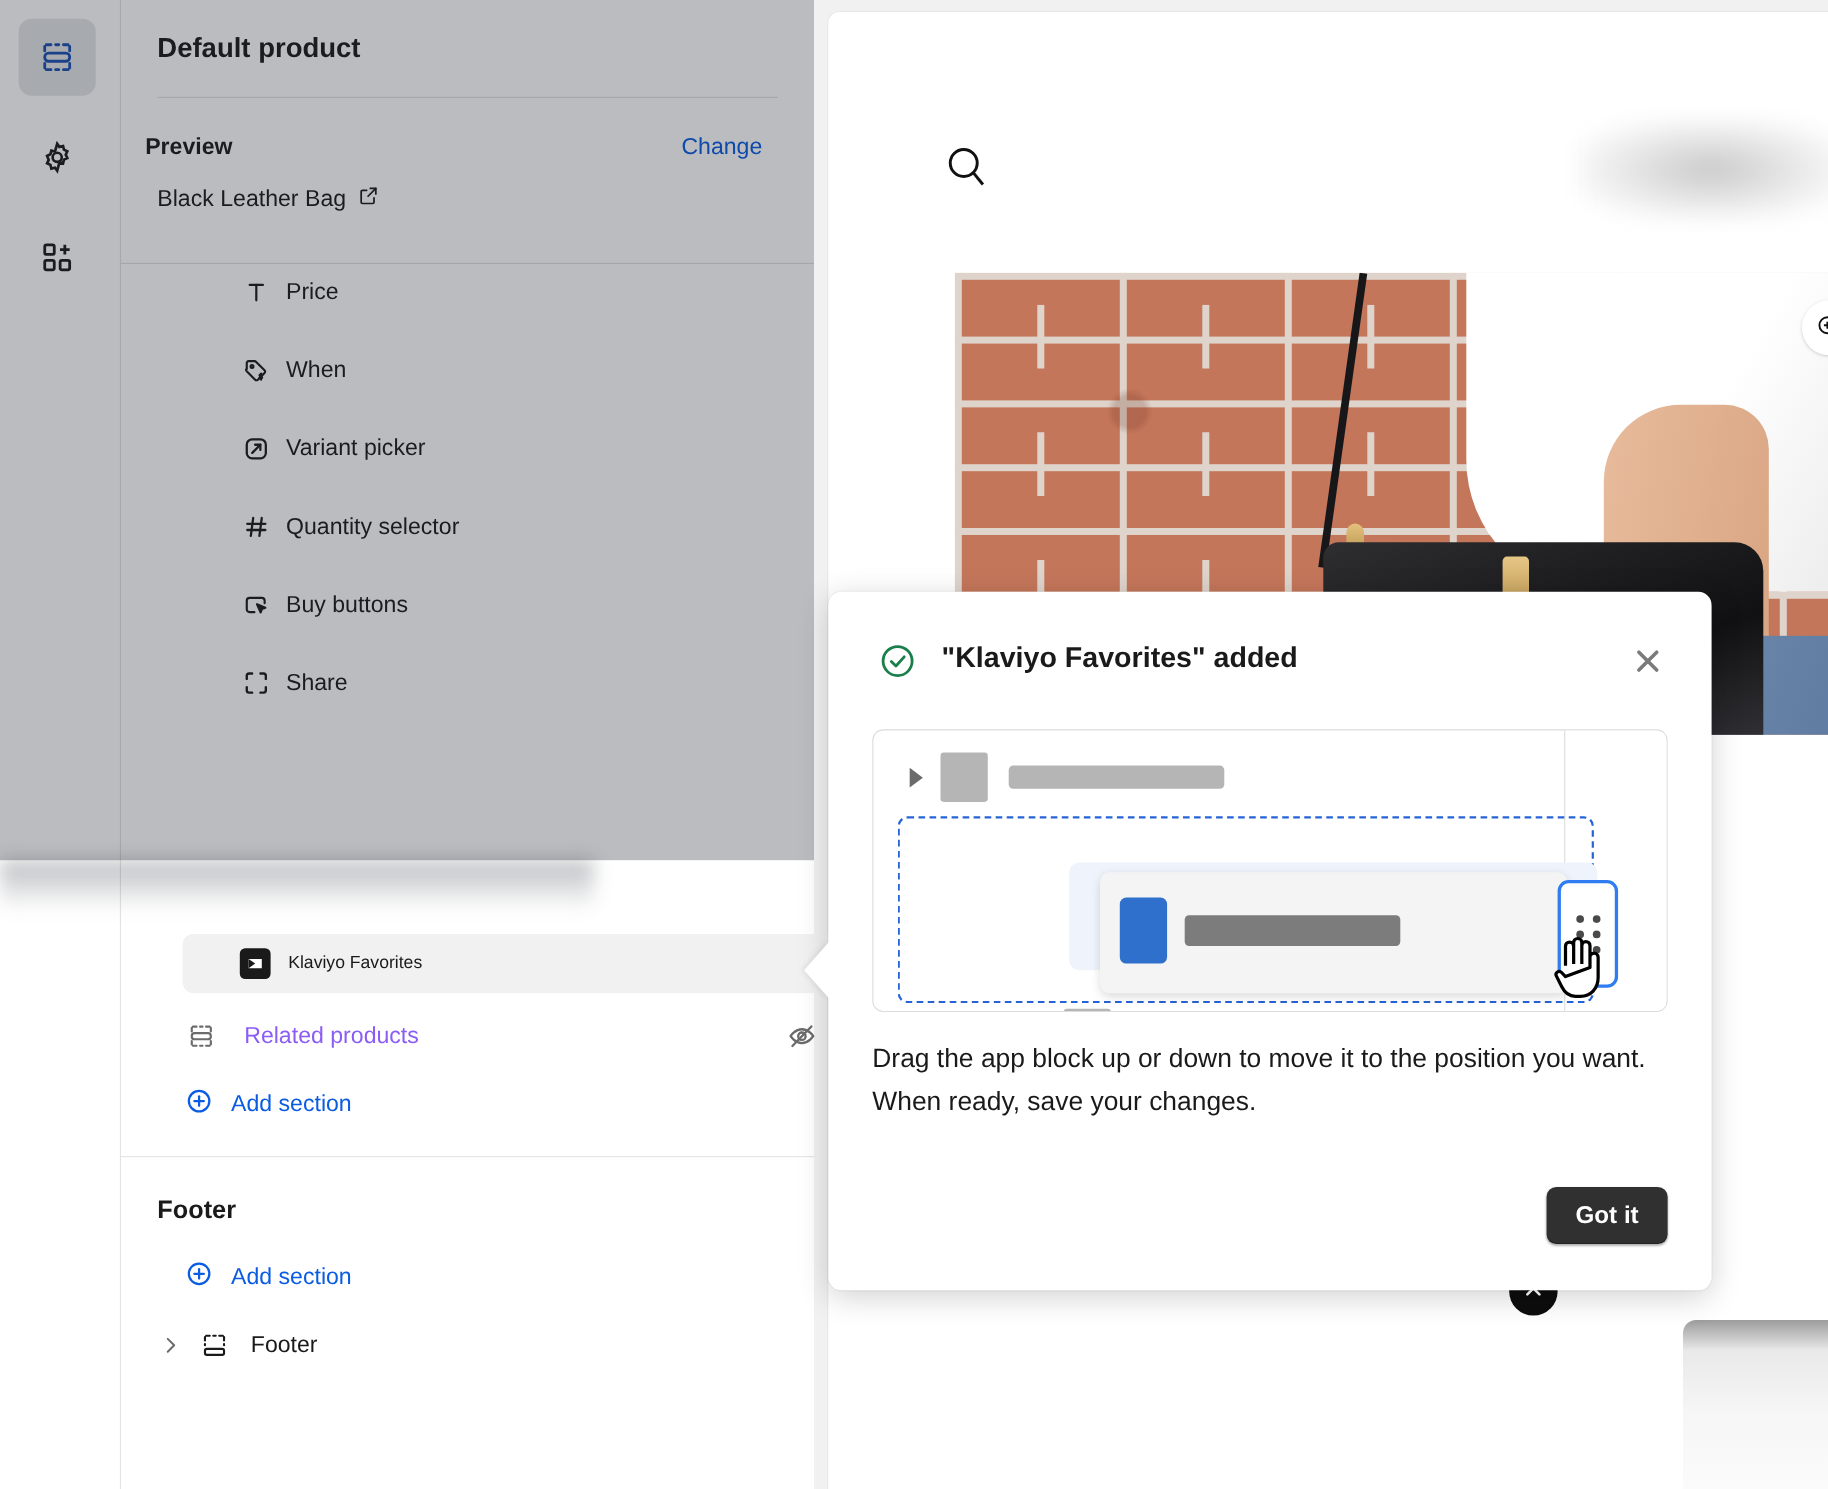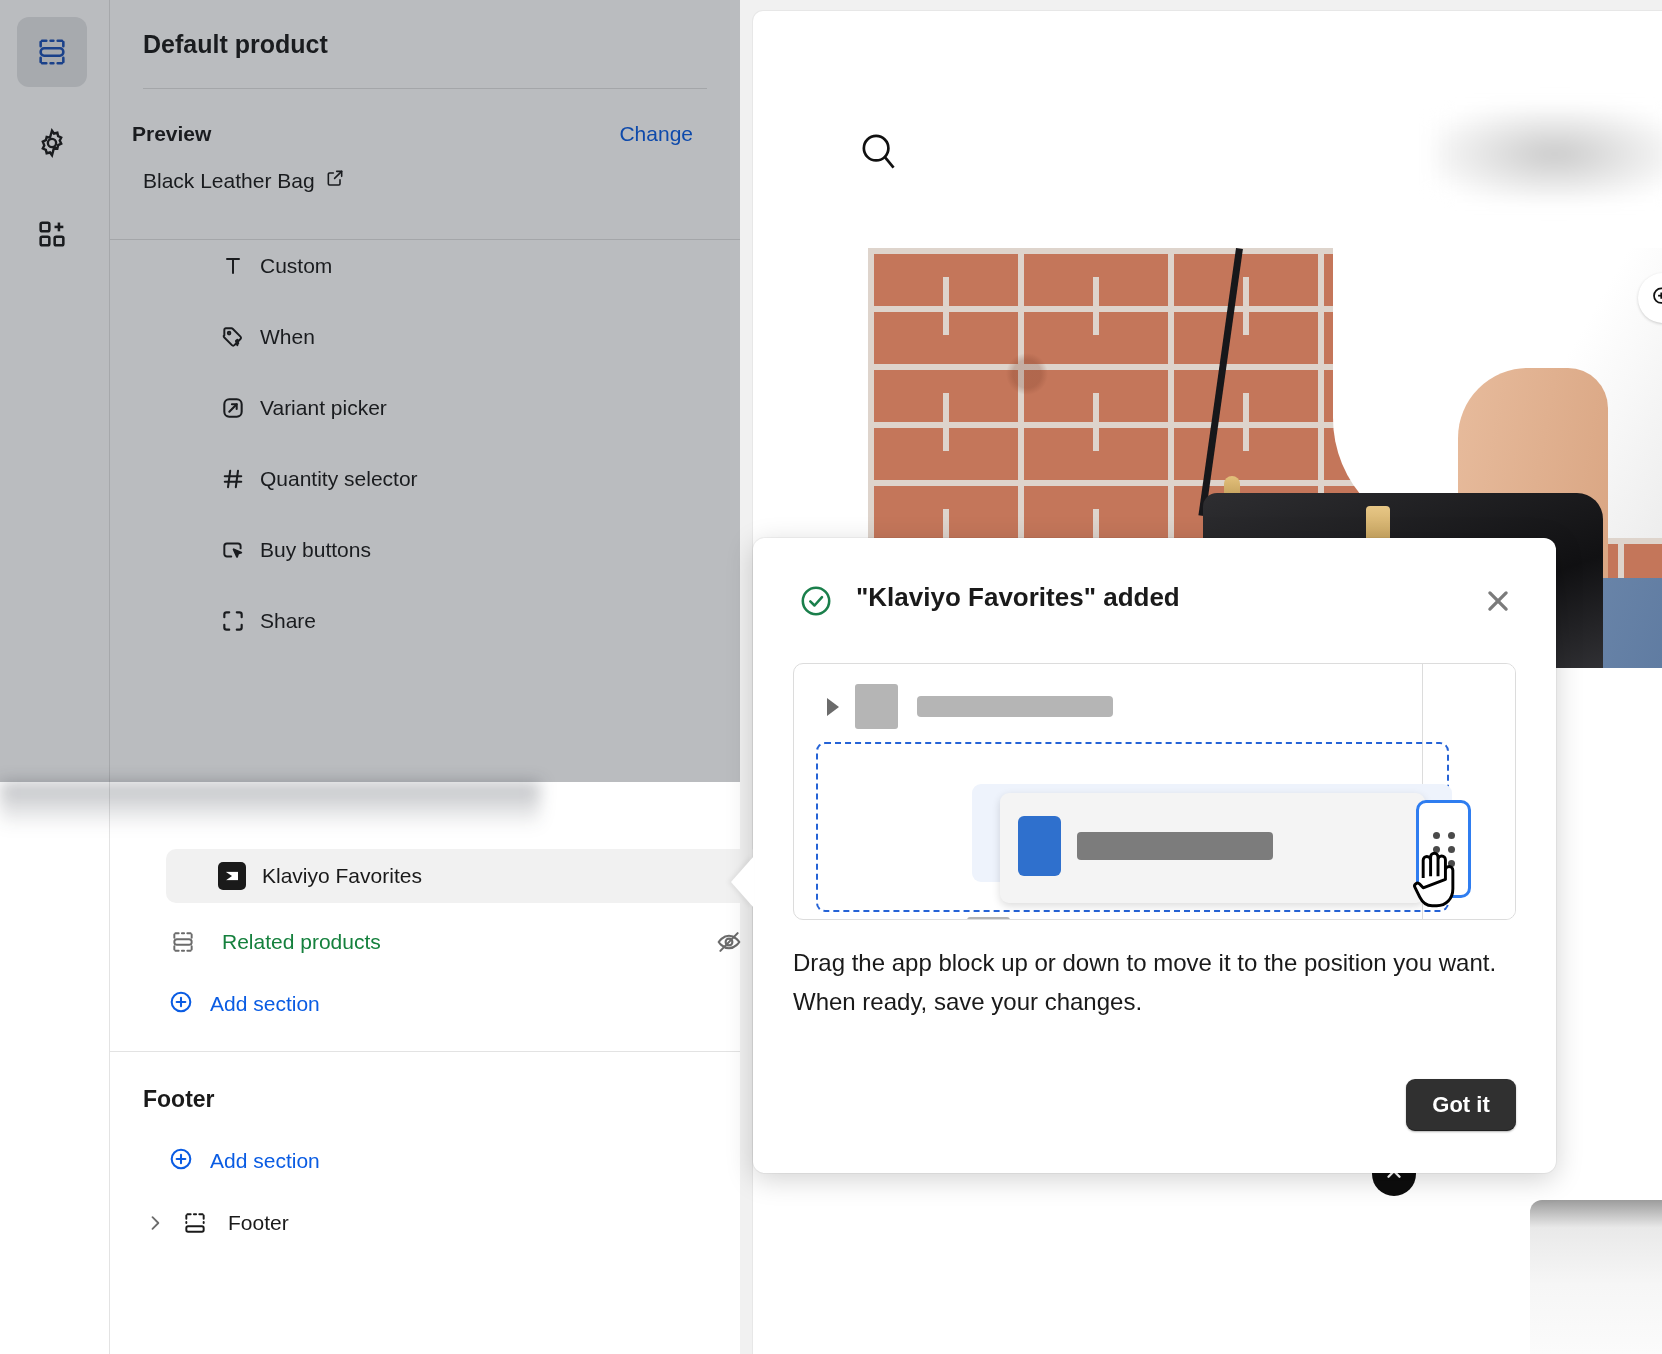--- a/index.html
+++ b/index.html
@@ -154,28 +154,28 @@
 
   .klaviyo-row{
     position:absolute; left:56px; top:849px; width:595px; height:54px;
     background:#f1f1f1; border-radius:10px; display:flex; align-items:center;
     padding-left:52px; cursor:pointer;
   }
   .klaviyo-row .kicon{
     position:absolute; left:52px; width:28px; height:28px; background:#1a1a1a;
     border-radius:5px; display:flex; align-items:center; justify-content:center;
   }
-  .klaviyo-row .ktxt{ margin-left:44px; font-size:21px; color:#1a1a1a; }
+  .klaviyo-row .ktxt{ margin-left:44px; font-size:16px; color:#1a1a1a; }
 
   .related-row{
     position:absolute; left:110px; top:918px; width:585px; height:48px;
     display:flex; align-items:center; cursor:pointer;
   }
   .related-row .ricon{ width:30px; height:30px; display:flex; align-items:center; justify-content:center;}
-  .related-row .rtxt{ margin-left:24px; font-size:21px; color:#15803d; }
+  .related-row .rtxt{ margin-left:24px; font-size:21px; color:#8b5cf6; }
   .related-row .rhide{ position:absolute; right:20px; width:28px; height:28px;}
 
   .addsection{
     position:absolute; left:110px; width:300px; height:44px;
     display:flex; align-items:center; gap:16px; cursor:pointer;
     font-size:21px; color:#0a5ce3;
   }
   .divider-full{ position:absolute; left:110px; width:630px; height:1px; background:#e3e3e3; }
   .footer-title{ position:absolute; left:33px; font-size:23px; font-weight:700; color:#1a1a1a; }
   .footer-row{
@@ -364,21 +364,21 @@
 
       <div class="blocklist">
 
         <div class="block-item">
           <span class="glyph">
             <svg width="24" height="24" viewBox="0 0 24 24" fill="none" stroke="#1a1a1a" stroke-width="2" stroke-linecap="round">
                 <line x1="6" y1="5" x2="18" y2="5"></line>
                 <line x1="12" y1="5" x2="12" y2="19"></line>
               </svg>
           </span>
-          <span class="txt">Custom</span>
+          <span class="txt">Price</span>
         </div>
 
         <div class="block-item">
           <span class="glyph">
             <svg width="26" height="26" viewBox="0 0 24 24" fill="none" stroke="#1a1a1a" stroke-width="1.8" stroke-linecap="round" stroke-linejoin="round">
               <path d="M4 10.5V5.4A1.4 1.4 0 0 1 5.4 4h5.1a2 2 0 0 1 1.4.6l7 7a1.6 1.6 0 0 1 0 2.3l-5.6 5.6a1.6 1.6 0 0 1-2.3 0l-7-7a2 2 0 0 1-.6-1.4z"></path>
               <circle cx="8.4" cy="8.4" r="1.2"></circle>
               <path d="M17 15.4c-.5-.6-1.6-.6-2.1 0-.5.6.1 1.2.9 1.4.8.2 1.4.8.9 1.4-.5.6-1.6.6-2.1 0M16 14.4v.8M16 18.8v.8"></path>
             </svg>
           </span>

